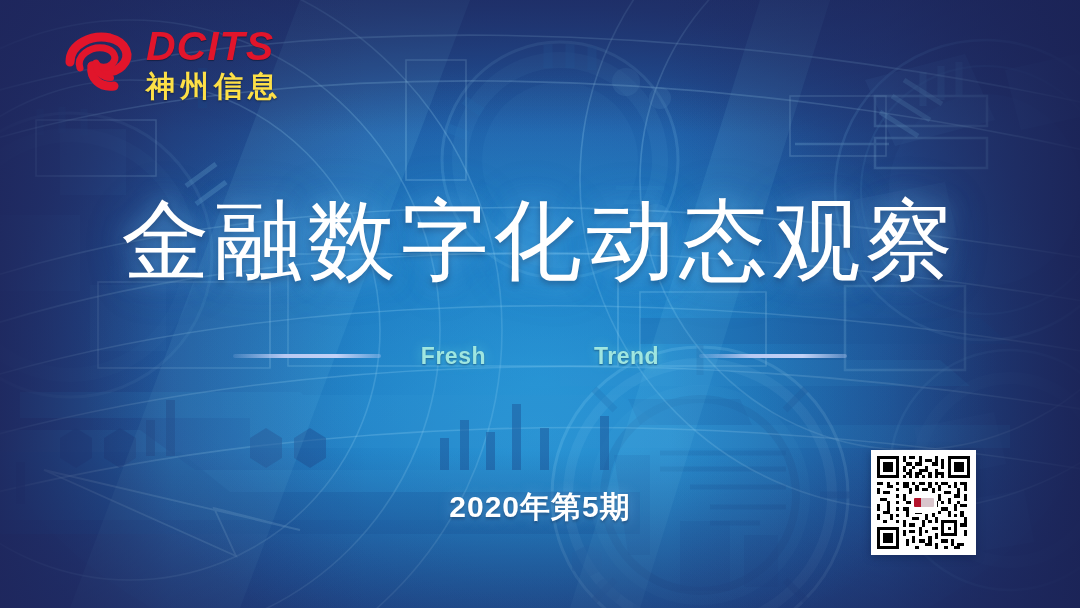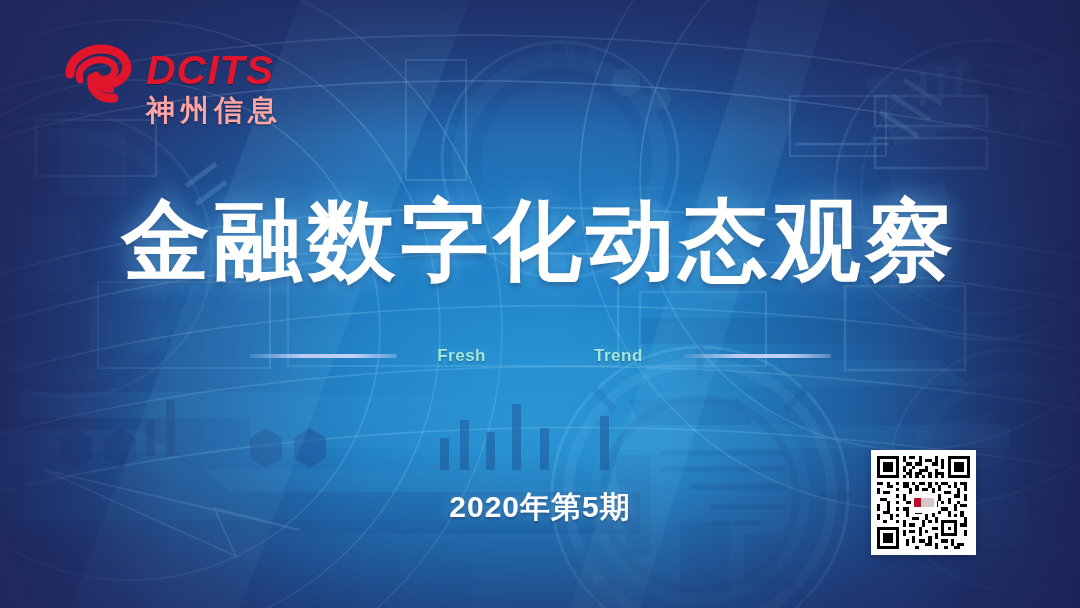--- a/index.html
+++ b/index.html
@@ -35,47 +35,47 @@
   
   .logo-wrap {
     position: absolute;
     left: 62px; top: 26px;
     display: flex;
     align-items: center;
     gap: 10px;
     z-index: 40;
   }
   .logo-mark { width: 74px; height: 72px; flex: 0 0 auto; }
-  .logo-text { display: flex; flex-direction: column; line-height: 1; margin-top: 24px; }
+  .logo-text { display: flex; flex-direction: column; line-height: 1; }
   .logo-en {
     font-size: 41px;
     font-weight: bold;
     font-style: italic;
     letter-spacing: 1px;
     color: #e1152b;
     text-shadow: 0 1px 1px rgba(0,0,0,0.35);
   }
   .logo-cn {
     font-size: 29px;
     font-weight: bold;
     letter-spacing: 5px;
-    color: #fca5a5;
+    color: #fde047;
     margin-top: 5px;
     text-shadow: 0 1px 2px rgba(0,0,0,0.40);
   }
 
   
   .title {
     position: absolute;
     left: 0; right: 0;
     top: 182px;
     text-align: center;
     z-index: 30;
     font-size: 88px;
-    font-weight: bold;
+    font-weight: normal;
     letter-spacing: 5px;
     color: #ffffff;
     text-shadow:
       0 0 22px rgba(120,205,255,0.50),
       0 0 46px rgba(70,160,230,0.35),
       0 3px 6px rgba(10,25,60,0.45);
     white-space: nowrap;
   }
 
   
@@ -92,21 +92,21 @@
   .rule {
     width: 148px;
     height: 4px;
     border-radius: 2px;
     background: linear-gradient(to right, rgba(176,198,245,0.15), #b9c9f2 35%, #c3d2f7 70%, rgba(185,201,242,0.35));
     flex: 0 0 auto;
   }
   .rule.left  { margin-right: 40px; }
   .rule.right { margin-left: 40px; }
   .kw {
-    font-size: 17px;
+    font-size: 23px;
     font-weight: bold;
     color: #9fe6e0;
     letter-spacing: 0.5px;
     text-shadow: 0 0 12px rgba(120,230,225,0.45), 0 1px 2px rgba(8,30,60,0.5);
     padding: 0 0px;
     white-space: nowrap;
   }
   .kw-gap { width: 54px; flex: 0 0 auto; }
 
   

